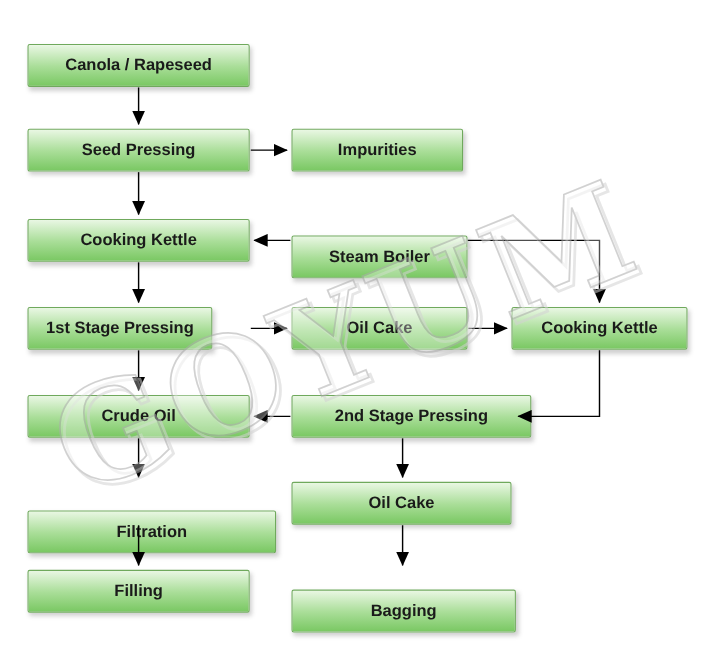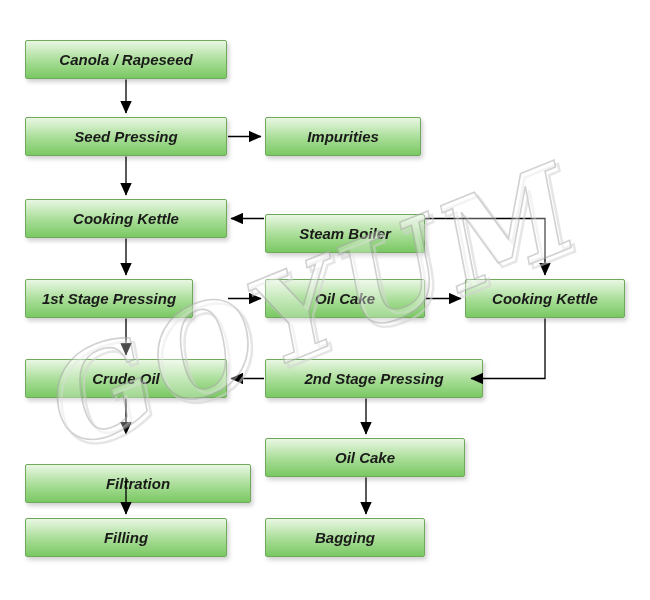--- a/index.html
+++ b/index.html
@@ -11,21 +11,20 @@
     --arrow-color:#000000;
     --bg:#ffffff;
   }
   html,body{margin:0;padding:0;background:var(--bg);}
   #stage{
     position:relative;
     width:650px;height:600px;
     background:var(--bg);
     overflow:hidden;
     font-family:"Liberation Sans", sans-serif;
-    font-style:italic;
   }
   .node{
     position:absolute;
     height:39px;
     box-sizing:border-box;
     border:1px solid var(--box-border);
     border-radius:2px;
     background:linear-gradient(180deg, var(--box-top) 0%, var(--box-mid) 52%, var(--box-bottom) 100%);
     box-shadow:2px 3px 4px rgba(90,90,90,0.28);
     display:flex;align-items:center;justify-content:center;
@@ -73,21 +72,21 @@
   <div class="node" style="left:25px;top:359px;width:202px">Crude Oil</div>
 
   <div class="node" style="left:265px;top:359px;width:218px">2nd Stage Pressing</div>
 
   <div class="node" style="left:25px;top:464px;width:226px">Filtration</div>
 
   <div class="node" style="left:265px;top:438px;width:200px">Oil Cake</div>
 
   <div class="node" style="left:25px;top:518px;width:202px">Filling</div>
 
-  <div class="node" style="left:265px;top:518px;width:160px">Bagging</div>
+  <div class="node" style="left:265px;top:536px;width:204px">Bagging</div>
 
   <svg class="overlay" viewBox="0 0 650 600">
     <defs>
       <marker id="ah" markerWidth="11" markerHeight="9" refX="9.5" refY="4.5" orient="auto">
         <path d="M0,0 L10,4.5 L0,9 Z" fill="#000"></path>
       </marker>
     </defs>
 
     <line class="edge" x1="126" y1="79.5" x2="126" y2="113" marker-end="url(#ah)"></line>
 

